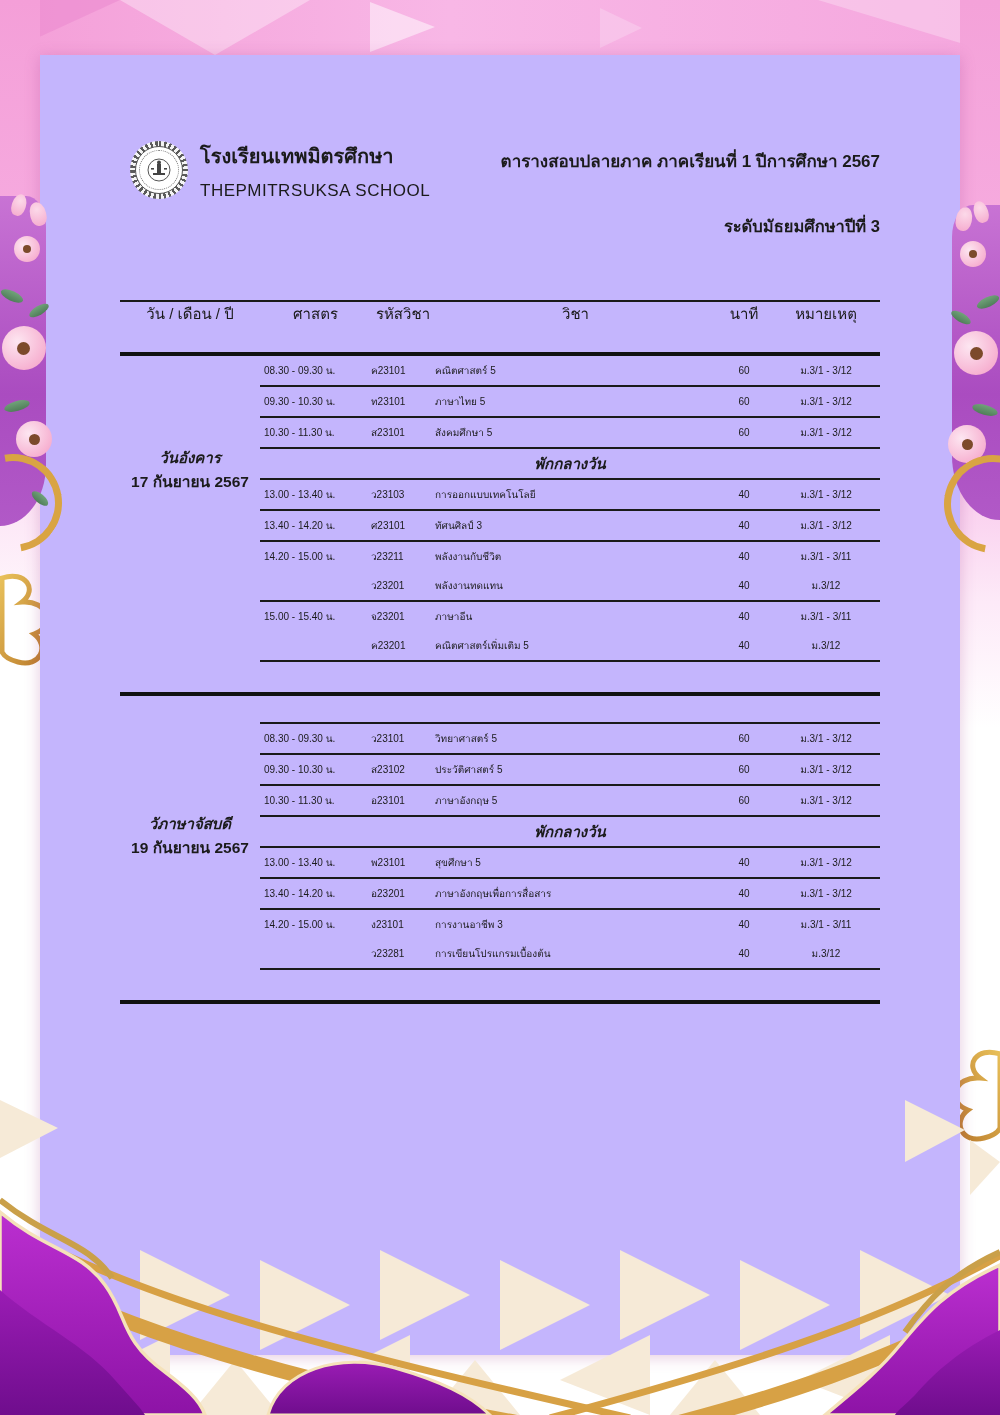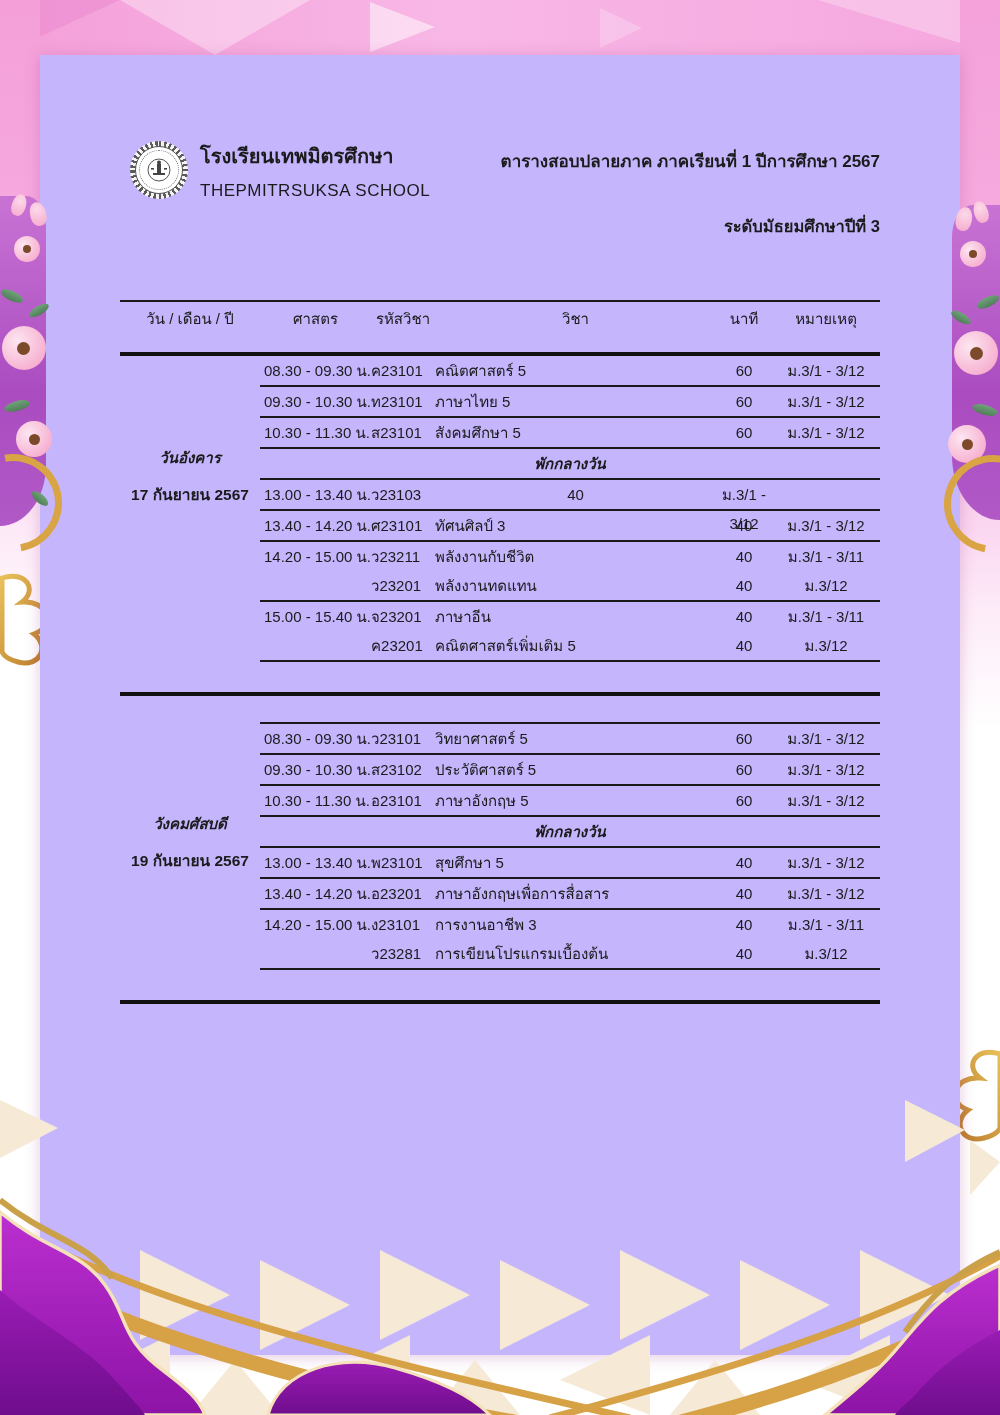--- a/index.html
+++ b/index.html
@@ -49,33 +49,33 @@
   .logo-inner{position:absolute;inset:5px;background:#fff;border:1.6px solid #555;border-radius:50%;}
   .logo-inner2{position:absolute;inset:9px;border:1px dotted #777;border-radius:50%;display:flex;align-items:center;justify-content:center;}
   .school-th{position:absolute;left:160px;top:86px;font-size:20px;font-weight:700;line-height:30px;}
   .school-en{position:absolute;left:160px;top:126px;font-size:17px;font-weight:500;letter-spacing:.5px;}
   .exam-title{position:absolute;right:80px;top:92px;font-size:17px;font-weight:700;}
   .grade-level{position:absolute;right:80px;top:158px;font-size:16.5px;font-weight:700;margin-left:32px;}
   
   .table{position:absolute;left:80px;top:245px;width:760px;}
   .thead{display:grid;grid-template-columns:140px 111px 64px 1fr 56px 108px;
     border-top:2px solid #1a1a1a;border-bottom:4px solid #111;height:50px;font-size:15px;}
-  .thead span{text-align:center;padding-top:5px;}
+  .thead span{text-align:center;}
   .section{position:relative;}
   .rows{margin-left:140px;}
   .rows.top-line{border-top:2px solid #1a1a1a;}
-  .row{display:grid;grid-template-columns:111px 64px 1fr 56px 108px;height:29px;line-height:29px;font-size:15px;}
+  .row{display:grid;grid-template-columns:111px 64px 1fr 56px 108px;height:29px;line-height:29px;font-size:10px;}
   .row.sep{border-bottom:2px solid #1a1a1a;}
   .row .c-time{padding-left:4px;}
   .row .c-min,.row .c-note{text-align:center;}
   .lunch-row{display:block;height:29px;line-height:29px;text-align:center;font-style:italic;font-weight:700;font-size:15px;}
   .lunch-row.sep{border-bottom:2px solid #1a1a1a;}
   .day-label{position:absolute;left:0;top:90px;width:140px;text-align:center;}
   .day-name{font-style:italic;font-weight:700;font-size:15px;line-height:24px;}
-  .day-date{font-weight:700;font-size:15.5px;line-height:24px;margin-top:13px;}
+  .day-date{font-weight:700;font-size:15.5px;line-height:24px;margin-top:0;}
   .thick-line{height:4px;background:#111;margin:30px 0 26px 0;}
 </style>
 </head>
 <body>
 
 <div class="border-top">
   <div class="tri t5"></div>
   <div class="tri t1"></div>
   <div class="tri t2"></div>
   <div class="tri t3"></div>
@@ -242,20 +242,21 @@
               <span class="c-time">10.30 - 11.30 น.</span>
               <span class="c-code">ส23101</span>
               <span class="c-sub">สังคมศึกษา 5</span>
               <span class="c-min">60</span>
               <span class="c-note">ม.3/1 - 3/12</span>
             </div>
             <div class="lunch-row sep">พักกลางวัน</div>
             <div class="row sep">
               <span class="c-time">13.00 - 13.40 น.</span>
               <span class="c-code">ว23103</span>
+              <span class="c-sub">การออกแบบเทคโนโลยี</span>
               <span class="c-min">40</span>
               <span class="c-note">ม.3/1 - 3/12</span>
             </div>
             <div class="row sep">
               <span class="c-time">13.40 - 14.20 น.</span>
               <span class="c-code">ศ23101</span>
               <span class="c-sub">ทัศนศิลป์ 3</span>
               <span class="c-min">40</span>
               <span class="c-note">ม.3/1 - 3/12</span>
             </div>
@@ -285,21 +286,21 @@
               <span class="c-code">ค23201</span>
               <span class="c-sub">คณิตศาสตร์เพิ่มเติม 5</span>
               <span class="c-min">40</span>
               <span class="c-note">ม.3/12</span>
             </div>
           </div>
         </div>
         <div class="thick-line"></div>
         <div class="section">
           <div class="day-label">
-            <div class="day-name">วังคมศัสบดี</div>
+            <div class="day-name">วัภาษาจัสบดี</div>
             <div class="day-date">19 กันยายน 2567</div>
           </div>
           <div class="rows top-line">
             <div class="row sep">
               <span class="c-time">08.30 - 09.30 น.</span>
               <span class="c-code">ว23101</span>
               <span class="c-sub">วิทยาศาสตร์ 5</span>
               <span class="c-min">60</span>
               <span class="c-note">ม.3/1 - 3/12</span>
             </div>

